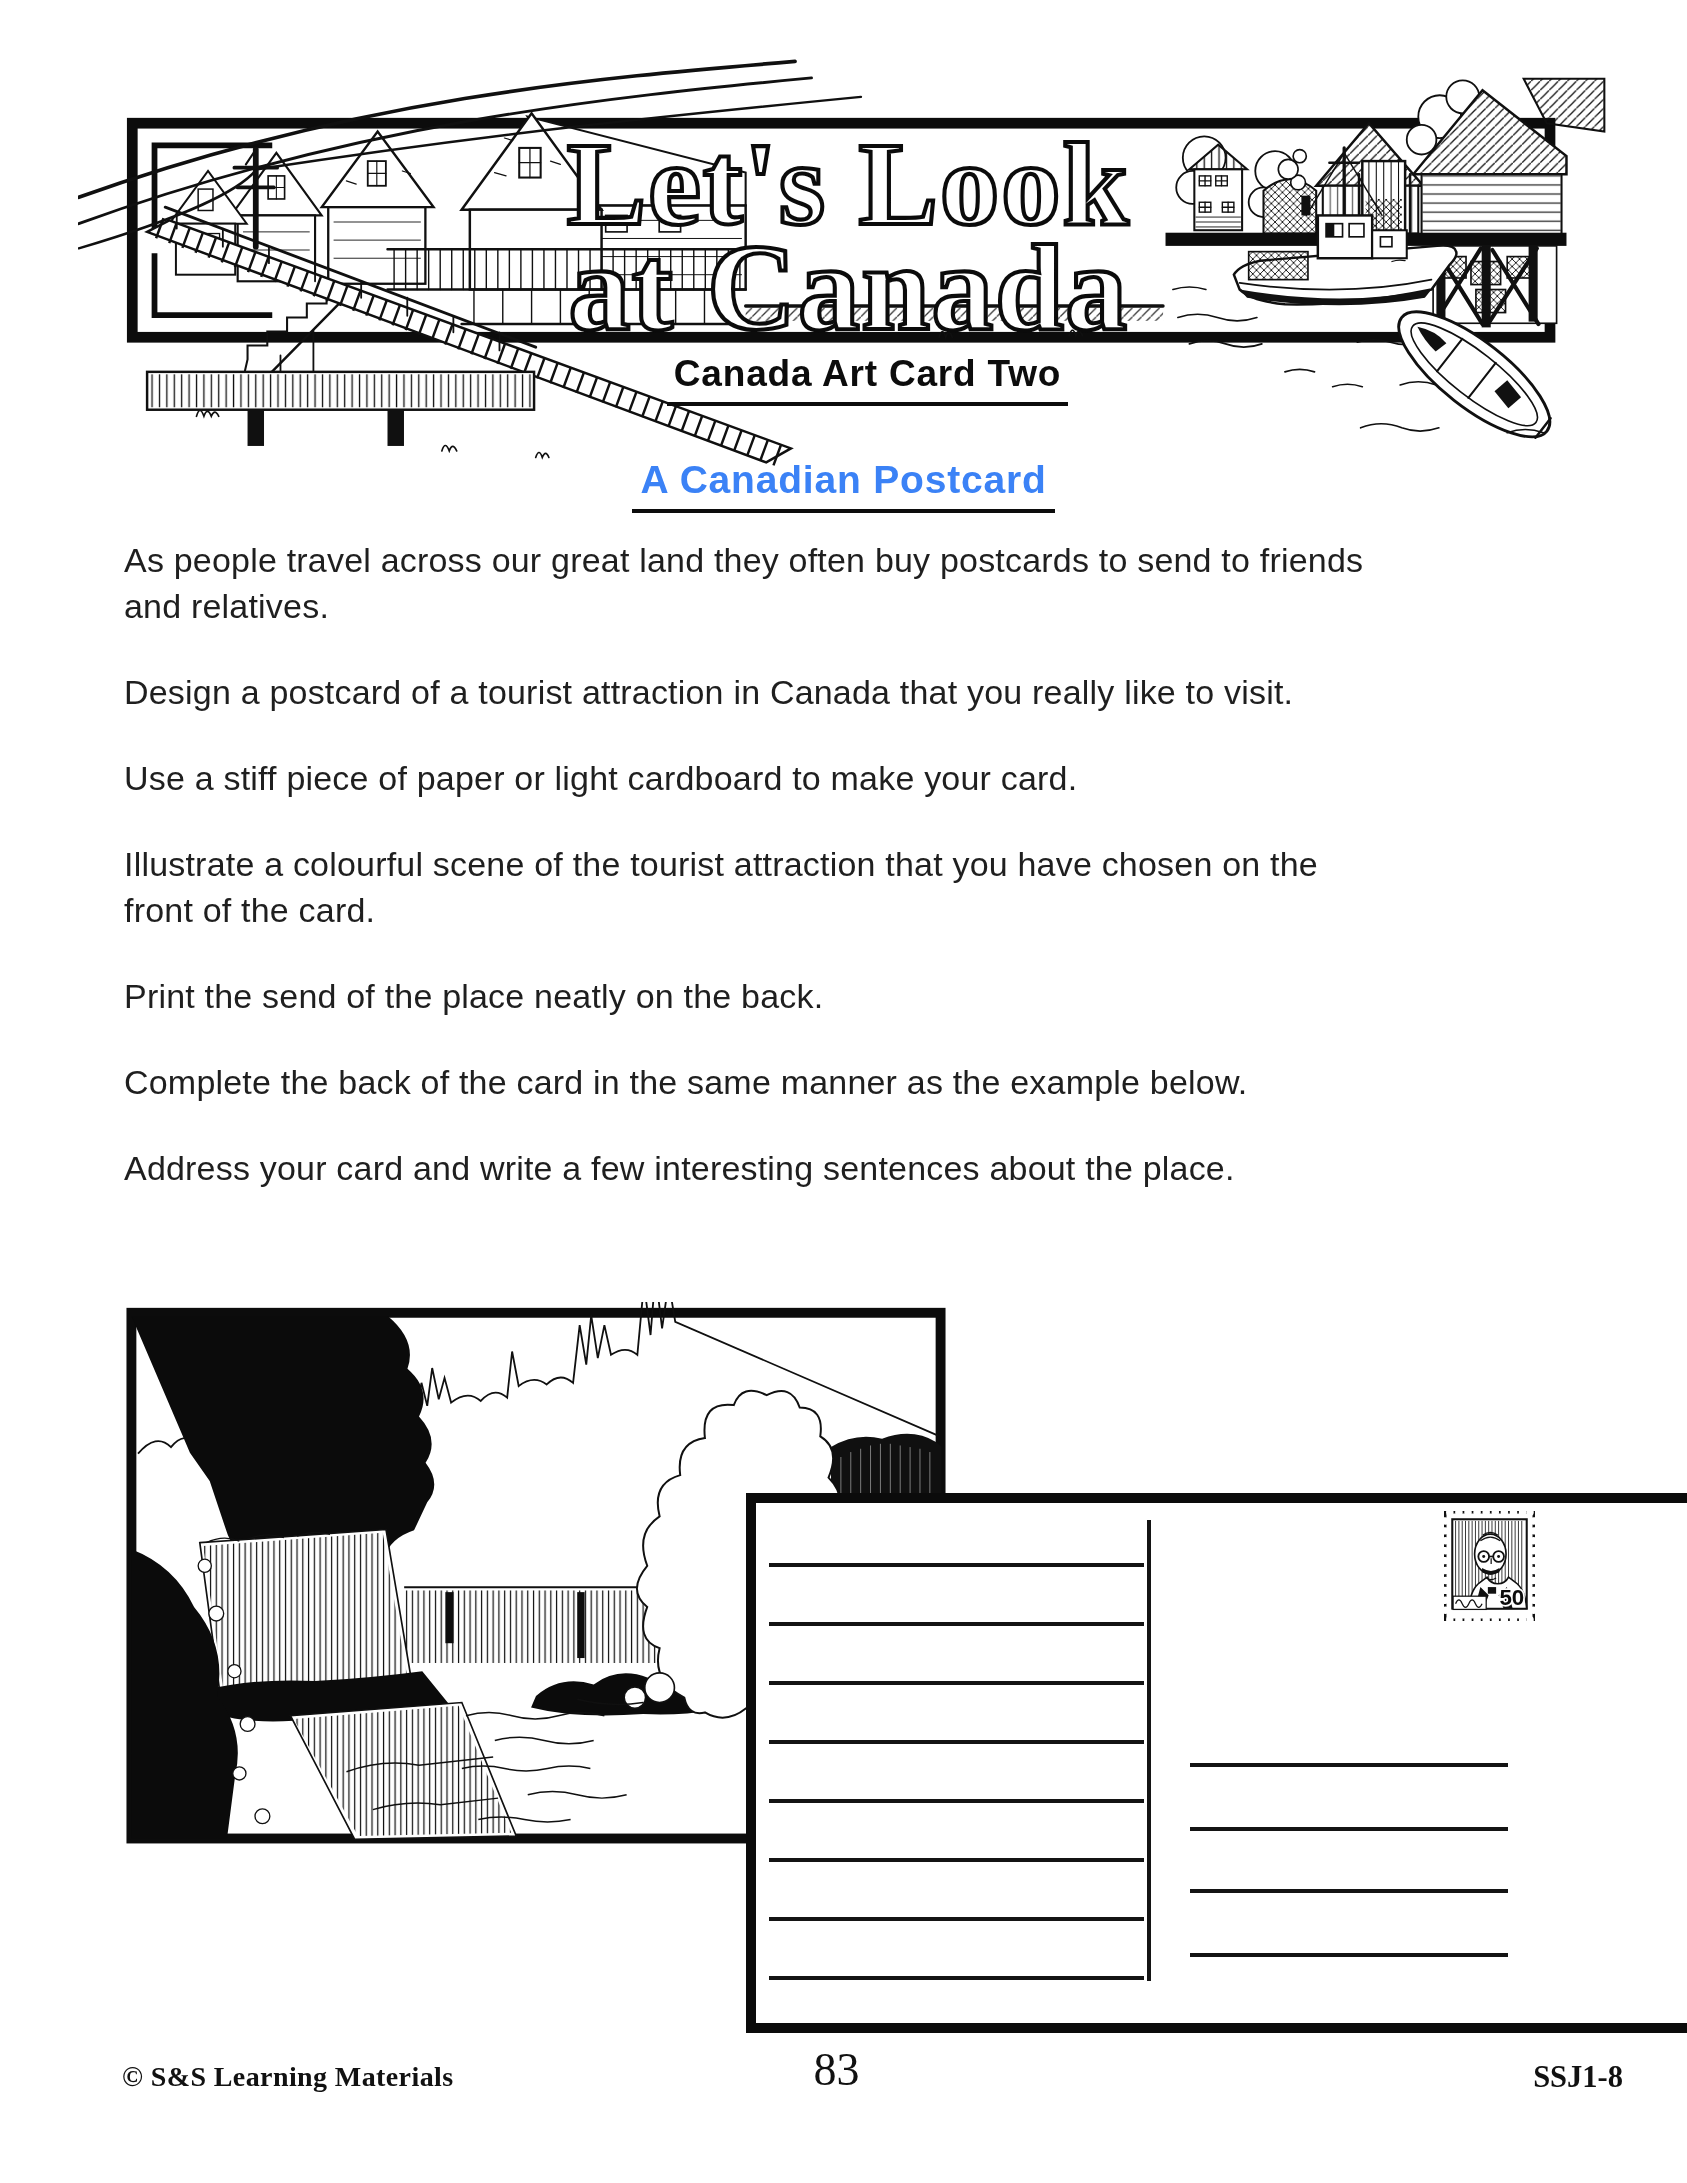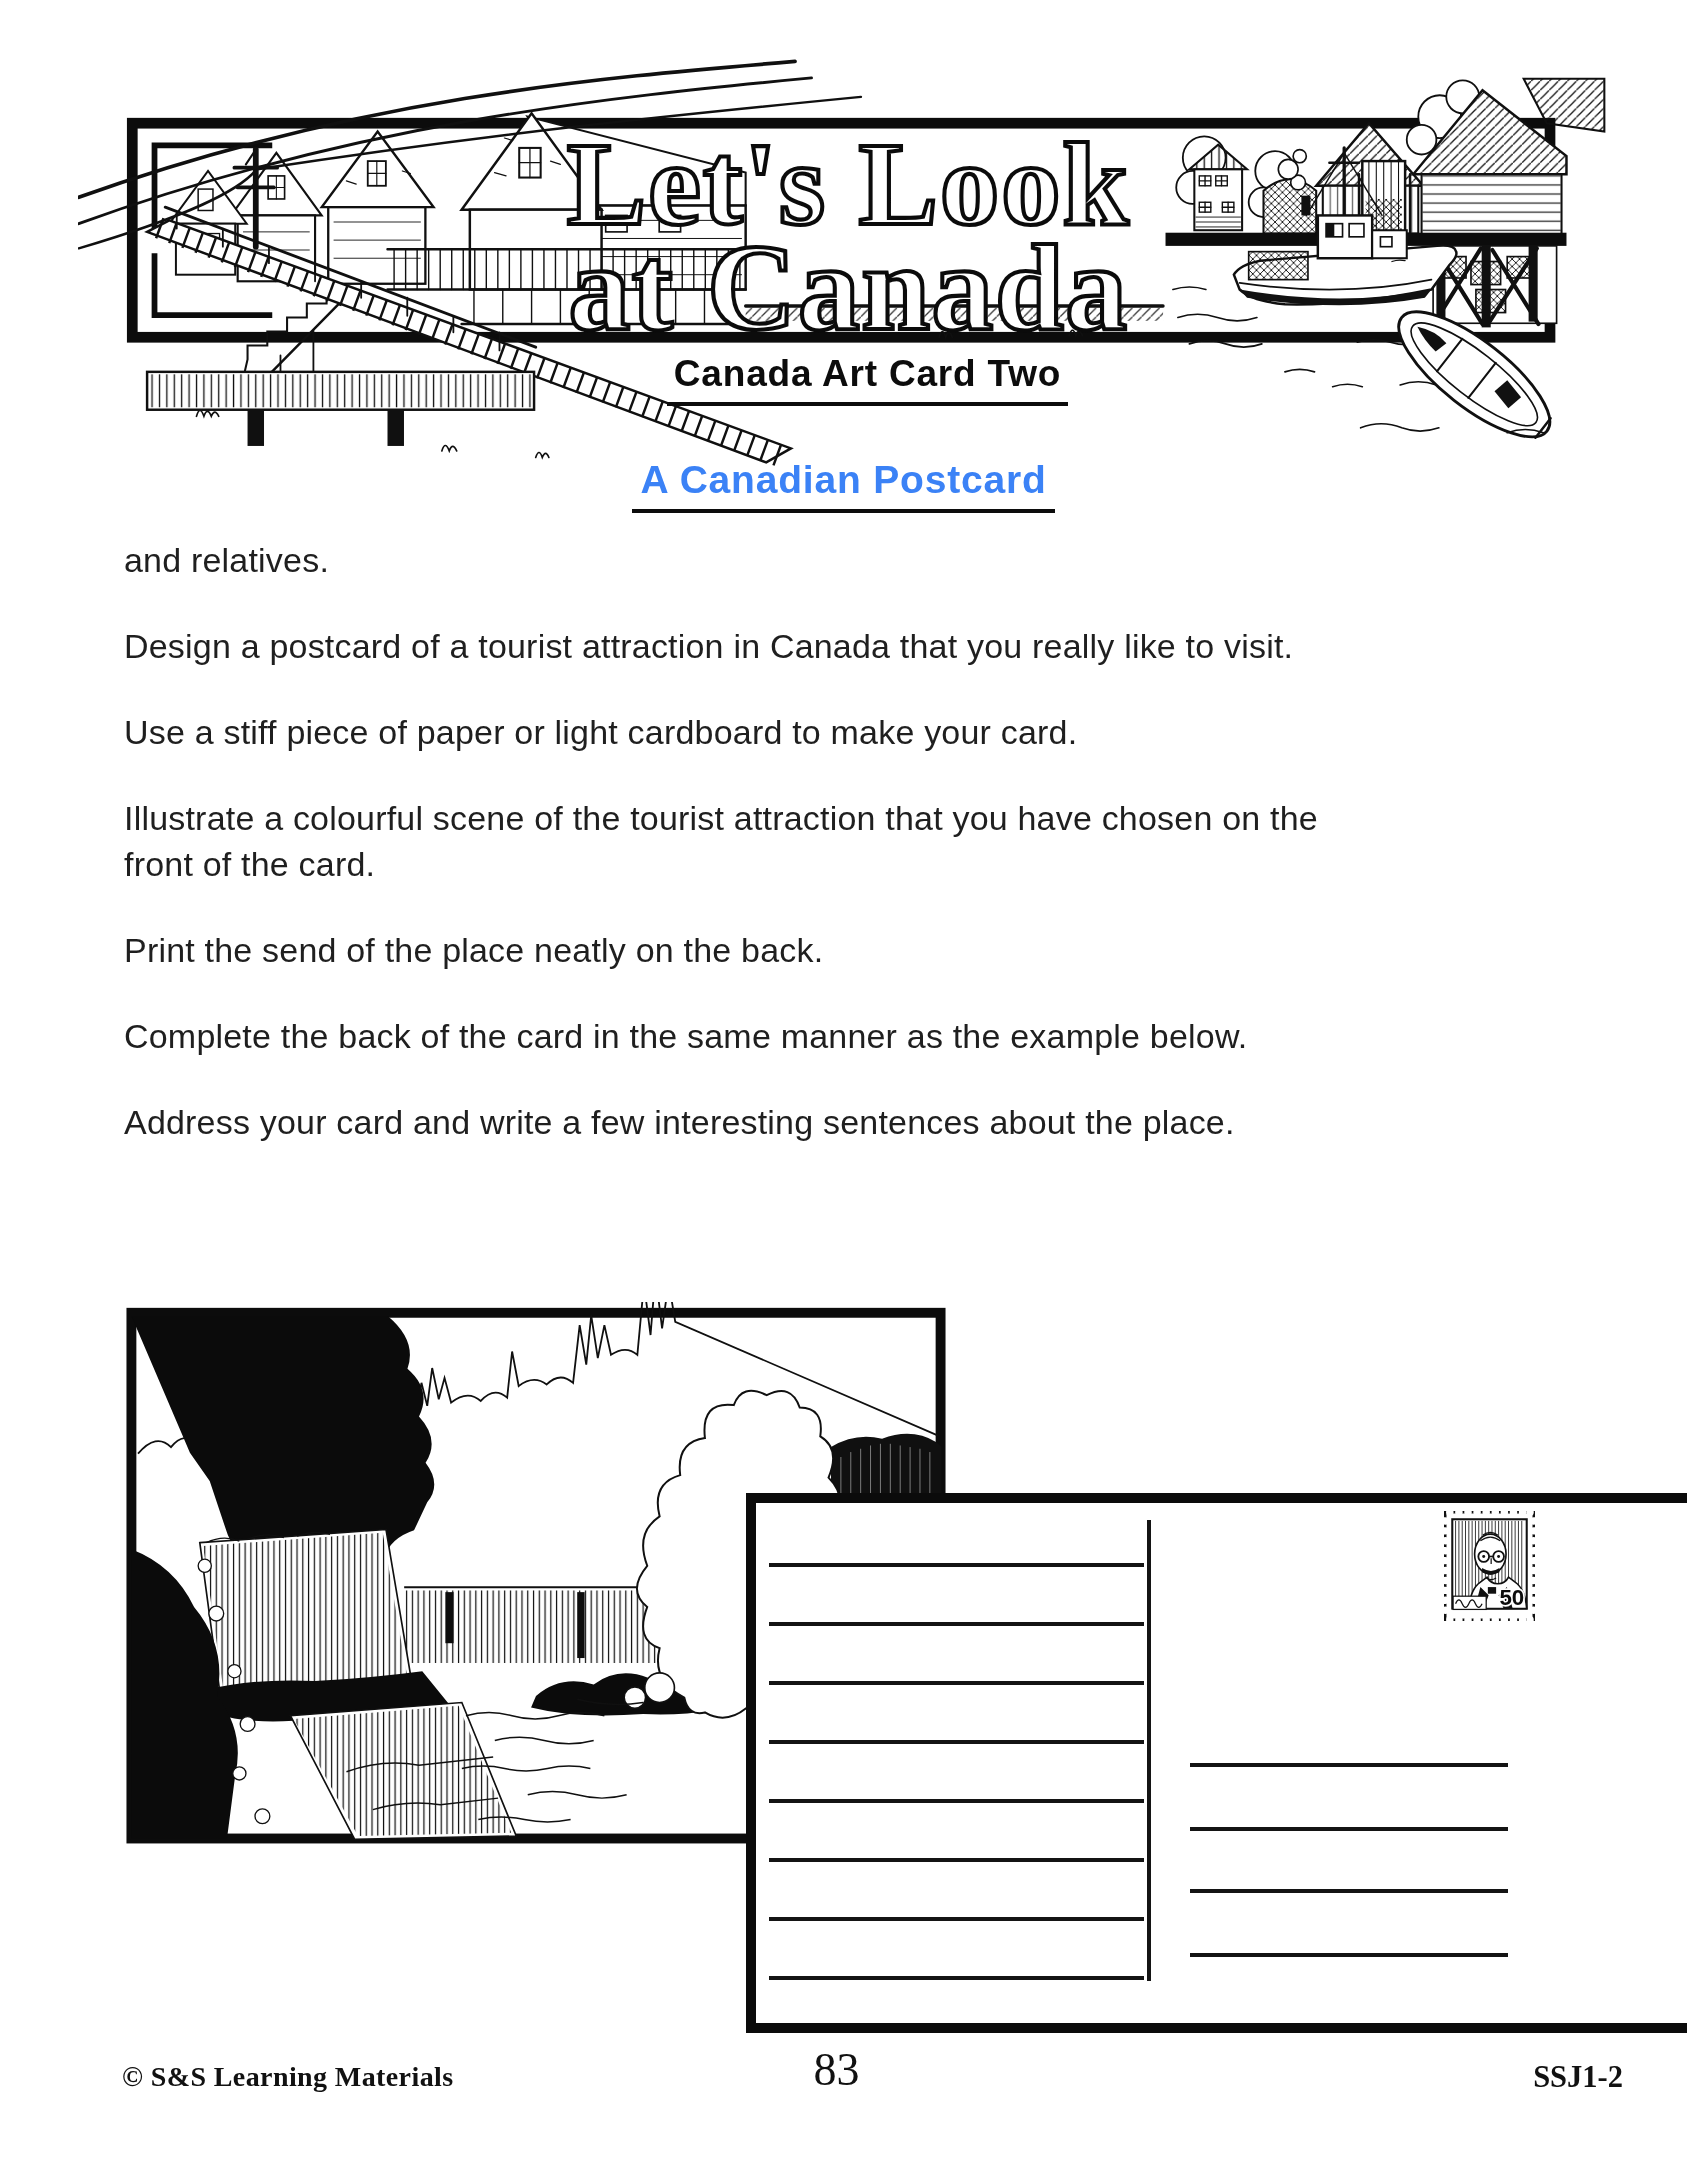--- a/index.html
+++ b/index.html
@@ -231,20 +231,21 @@
 
   <div class="abs centerline" style="top:353px;padding-left:24px;">
     <span class="subtitle">Canada Art Card Two</span>
   </div>
   <div class="abs centerline" style="top:458px;">
     <span class="heading">A Canadian Postcard</span>
   </div>
 
   <div class="abs paras">
     <div class="para">
+      <div class="line">As people travel across our great land they often buy postcards to send to friends</div>
       <div class="line">and relatives.</div>
     </div>
     <div class="para">
       <div class="line">Design a postcard of a tourist attraction in Canada that you really like to visit.</div>
     </div>
     <div class="para">
       <div class="line">Use a stiff piece of paper or light cardboard to make your card.</div>
     </div>
     <div class="para">
       <div class="line">Illustrate a colourful scene of the tourist attraction that you have chosen on the</div>
@@ -406,16 +407,16 @@
         <path d="M51,81 q6,4 12,0" fill="none" stroke="#111111" stroke-width="1.5"></path>
       </g>
       <text x="97" y="114" text-anchor="end" font-family="Liberation Sans, sans-serif" font-size="27" font-weight="bold" fill="#0d0d0d" stroke="#ffffff" stroke-width="4" paint-order="stroke">50</text>
       <rect x="11" y="103" width="40" height="16" fill="#ffffff" stroke="#111111" stroke-width="1.5"></rect>
       <path d="M14,112 q4,-9 8,0 t8,0 t8,0 t8,0" fill="none" stroke="#111111" stroke-width="1.5"></path>
     </svg>
   </div>
 
   <span class="foot foot-copy">© S&amp;S Learning Materials</span>
   <span class="foot foot-page">83</span>
-  <span class="foot foot-code">SSJ1-2</span>
+  <span class="foot foot-code">SSJ1-8</span>
 
 </div>
 
 
 </body></html>

